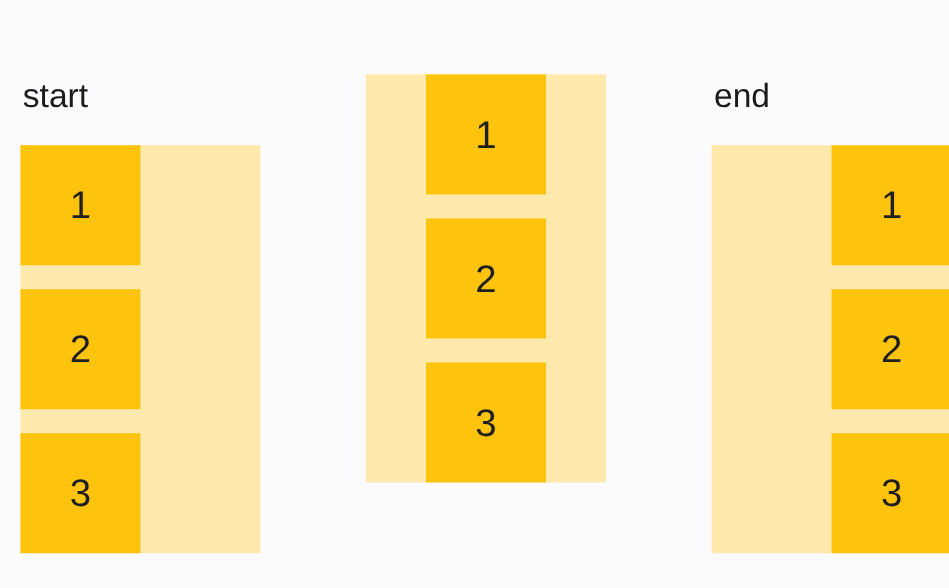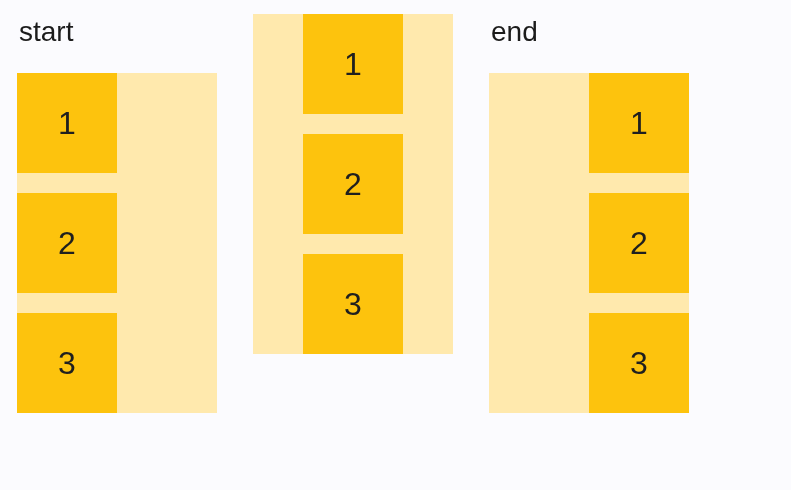--- a/index.html
+++ b/index.html
@@ -9,22 +9,23 @@
   body {
     width: 791px;
     height: 490px;
     background: #fbfbfe;
     font-family: "Liberation Sans", "DejaVu Sans", sans-serif;
     overflow: hidden;
   }
   .examples-row {
     display: flex;
     flex-direction: row;
-    gap: 36px;
+    gap: 88px;
     padding: 14px 0 0 17px;
+    margin-top: 48px;
   }
   .example-col {
     width: 200px;
     flex: 0 0 200px;
   }
   .example-label {
     display: block;
     font-size: 28px;
     line-height: 36px;
     color: #1b1b1b;

